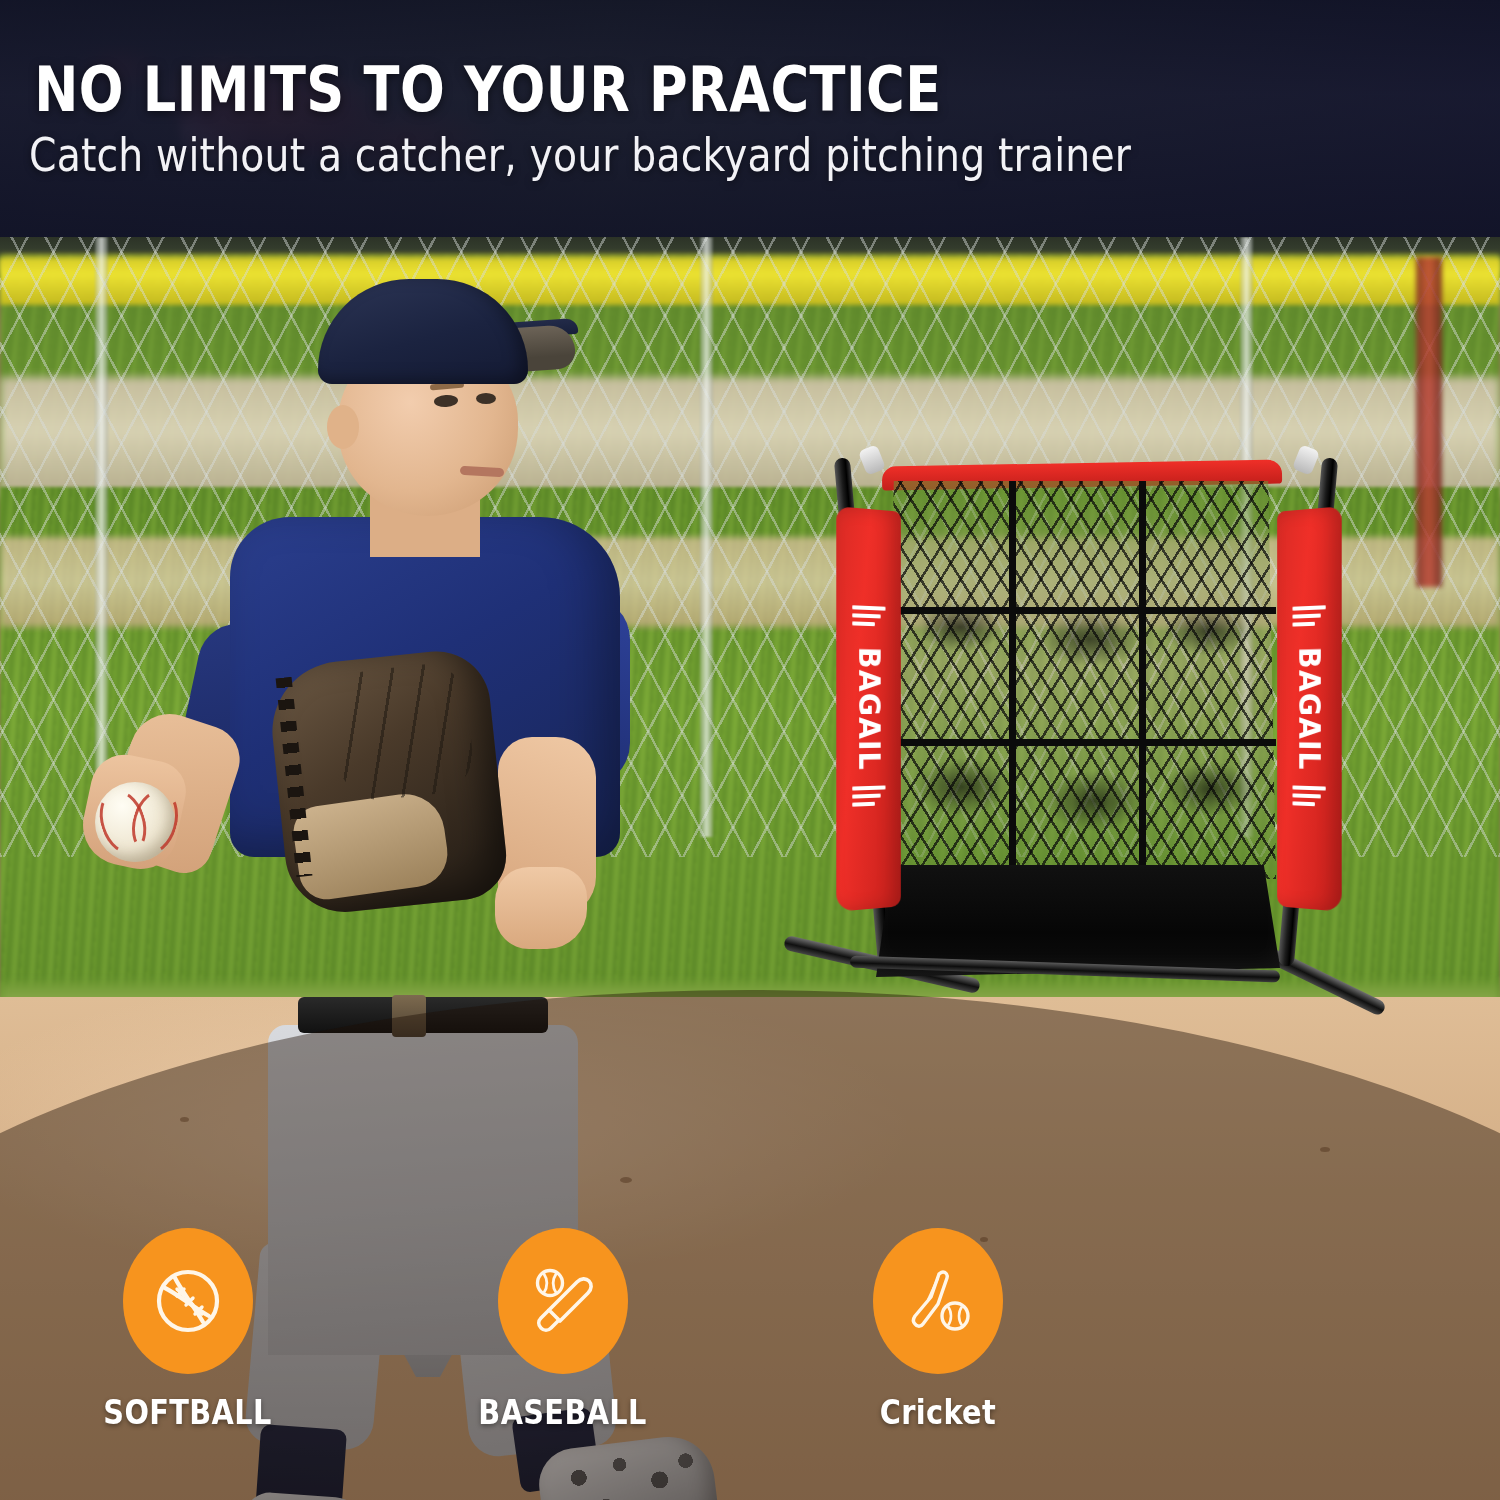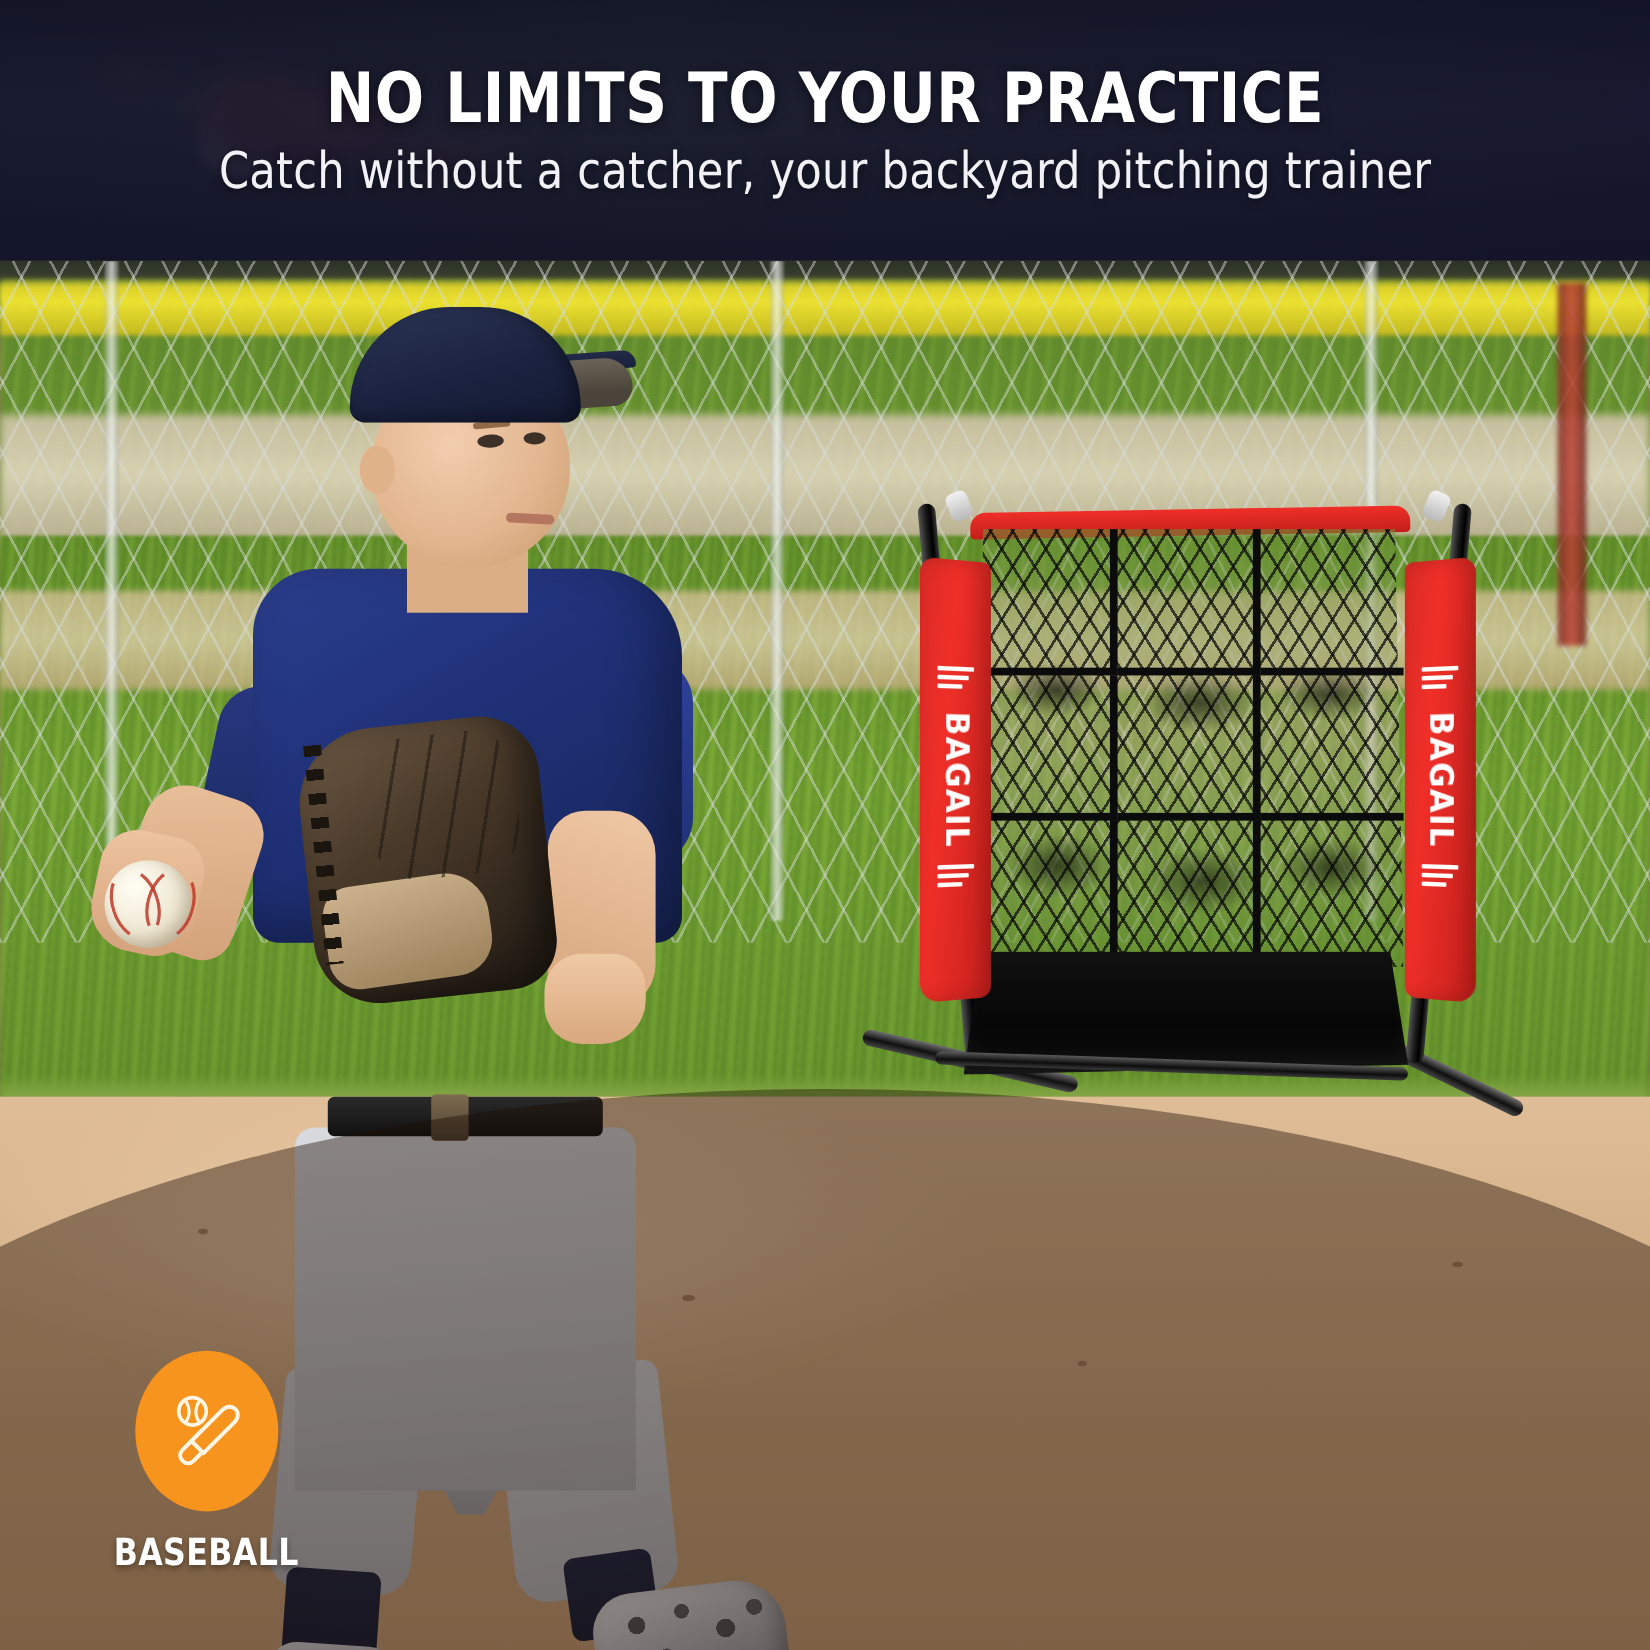--- a/index.html
+++ b/index.html
@@ -38,21 +38,21 @@
   }
   .header-veil{
     position:absolute; inset:0;
     background:
       linear-gradient(180deg, rgba(14,15,38,.80) 0%, rgba(20,20,48,.74) 40%, rgba(16,17,40,.86) 100%),
       linear-gradient(90deg, rgba(18,18,44,.55) 0%, rgba(24,24,52,.35) 40%, rgba(22,22,50,.70) 100%);
   }
   .header-text{
     position:absolute; inset:0;
     display:flex; flex-direction:column;
-    align-items:center; justify-content:center;
+    align-items:flex-start; justify-content:center;
     gap:4px;
   }
   .headline{
     color:#ffffff;
     font-family:"Liberation Sans Narrow","DejaVu Sans Condensed","Liberation Sans", sans-serif;
     font-weight:bold;
     font-size:63px;
     letter-spacing:.5px;
     line-height:1;
     transform:scaleX(.93);
@@ -614,31 +614,61 @@
       <div class="pc p-brim"></div>
       <div class="pc p-cap"></div>
     </div>
 
   </div>
 
   <div class="arc-overlay"></div>
 
   <div class="features">
 
+    <div class="feature">
+      <div class="feature-badge">
+        <svg width="74" height="74" viewBox="0 0 74 74">
+          <circle cx="37" cy="37" r="29" fill="none" stroke="#FFF6E8" stroke-width="4.2"></circle>
+          <path d="M14 24 C26 30 44 44 58 52" fill="none" stroke="#FFF6E8" stroke-width="4.2" stroke-linecap="round"></path>
+          <path d="M24 14 C30 26 44 44 52 58" fill="none" stroke="#FFF6E8" stroke-width="4.2" stroke-linecap="round"></path>
+          <g stroke="#FFF6E8" stroke-width="3.4" stroke-linecap="round">
+            <path d="M26 25 l7 7"></path>
+              <path d="M33 25 l-7 7"></path>
+            <path d="M35 34 l7 7"></path>
+              <path d="M42 34 l-7 7"></path>
+            <path d="M44 43 l7 7"></path>
+              <path d="M51 43 l-7 7"></path>
+          </g>
+        </svg>
+      </div>
+      <span class="feature-label">SOFTBALL</span>
+    </div>
 
     <div class="feature">
       <div class="feature-badge">
         <svg width="74" height="74" viewBox="0 0 74 74">
           <circle cx="24" cy="19" r="12.5" fill="none" stroke="#FFF6E8" stroke-width="3.4"></circle>
           <path d="M17.5 9 C22 16 22 23 17.5 29.5" fill="none" stroke="#FFF6E8" stroke-width="2.8"></path>
           <path d="M30.5 9 C26 16 26 23 30.5 29.5" fill="none" stroke="#FFF6E8" stroke-width="2.8"></path>
           <path d="M63 17 C66 20 66 25 62 29 L34 57 L23 46 L51 18 C55 14 60 14 63 17 Z" fill="none" stroke="#FFF6E8" stroke-width="3.6" stroke-linejoin="round"></path>
           <path d="M23 46 L15 54 C12 57 12 61 15 64 C18 67 22 67 25 64 L33 56" fill="none" stroke="#FFF6E8" stroke-width="3.6" stroke-linejoin="round"></path>
         </svg>
       </div>
       <span class="feature-label">BASEBALL</span>
     </div>
 
+    <div class="feature">
+      <div class="feature-badge">
+        <svg width="74" height="74" viewBox="0 0 74 74">
+          <path d="M42 8 C45 8 47 11 46 14 L37 40 L22 60 C20 63 16 63 14 60 C12 58 12 55 14 52 L30 33 L38 10 C39 9 40 8 42 8 Z" fill="none" stroke="#FFF6E8" stroke-width="3.4" stroke-linejoin="round"></path>
+          <path d="M37 14 L27 36" fill="none" stroke="#FFF6E8" stroke-width="2.4"></path>
+          <circle cx="54" cy="52" r="13" fill="none" stroke="#FFF6E8" stroke-width="3.4"></circle>
+          <path d="M47 42.5 C51 48 51 56 47 61.5" fill="none" stroke="#FFF6E8" stroke-width="2.6"></path>
+          <path d="M61 42.5 C57 48 57 56 61 61.5" fill="none" stroke="#FFF6E8" stroke-width="2.6"></path>
+        </svg>
+      </div>
+      <span class="feature-label">Cricket</span>
+    </div>
 
 
   </div>
 
 </div>
 
 </body></html>

